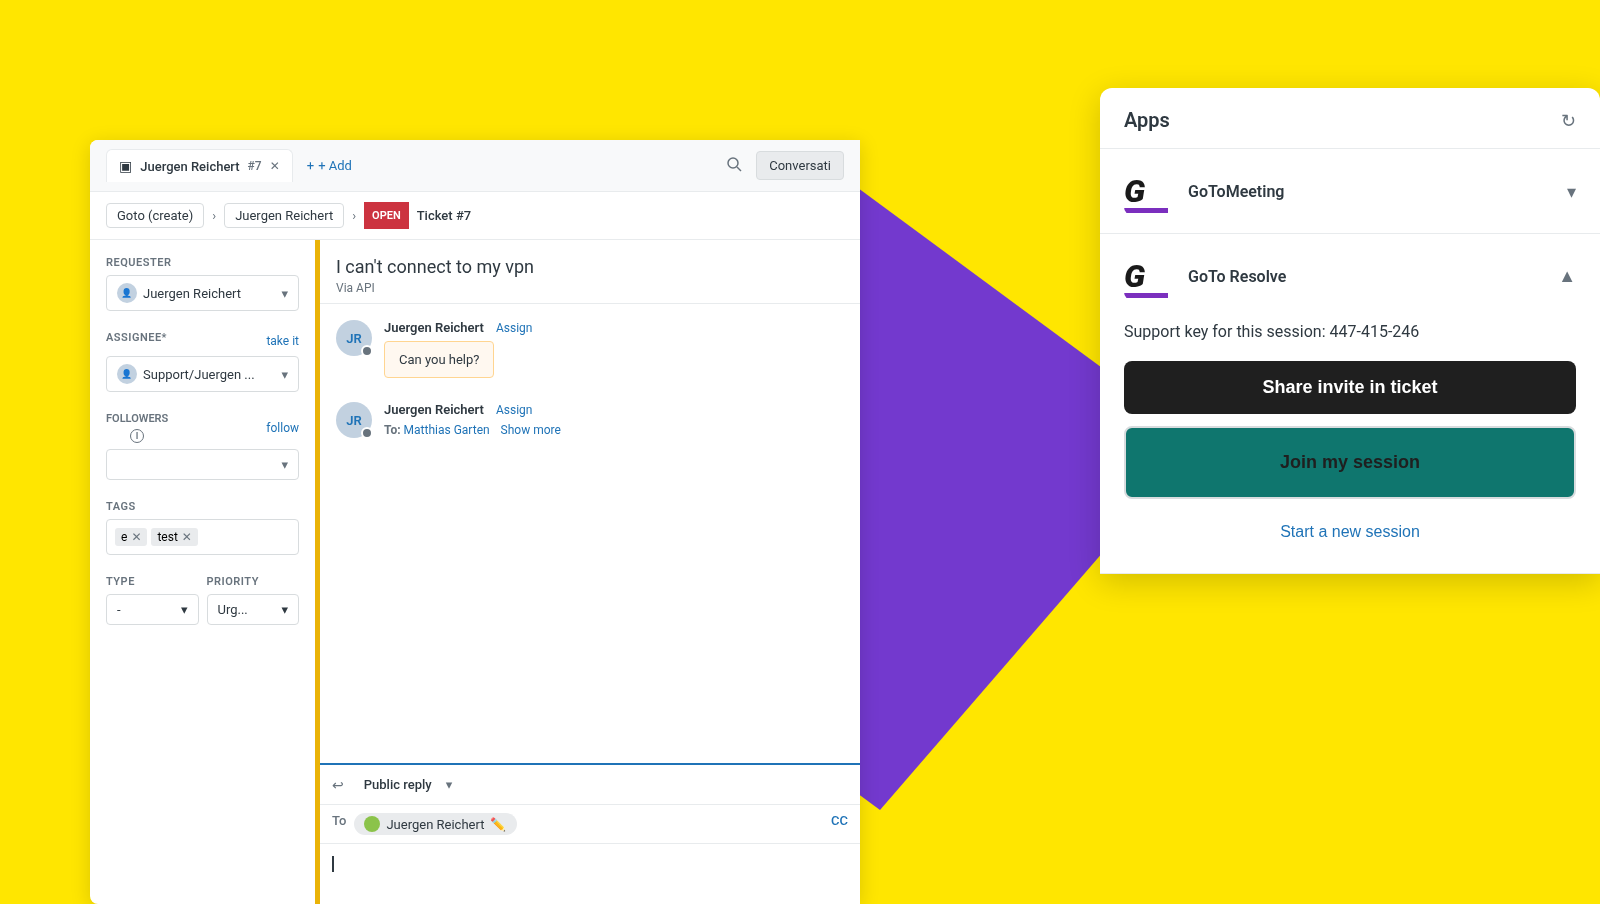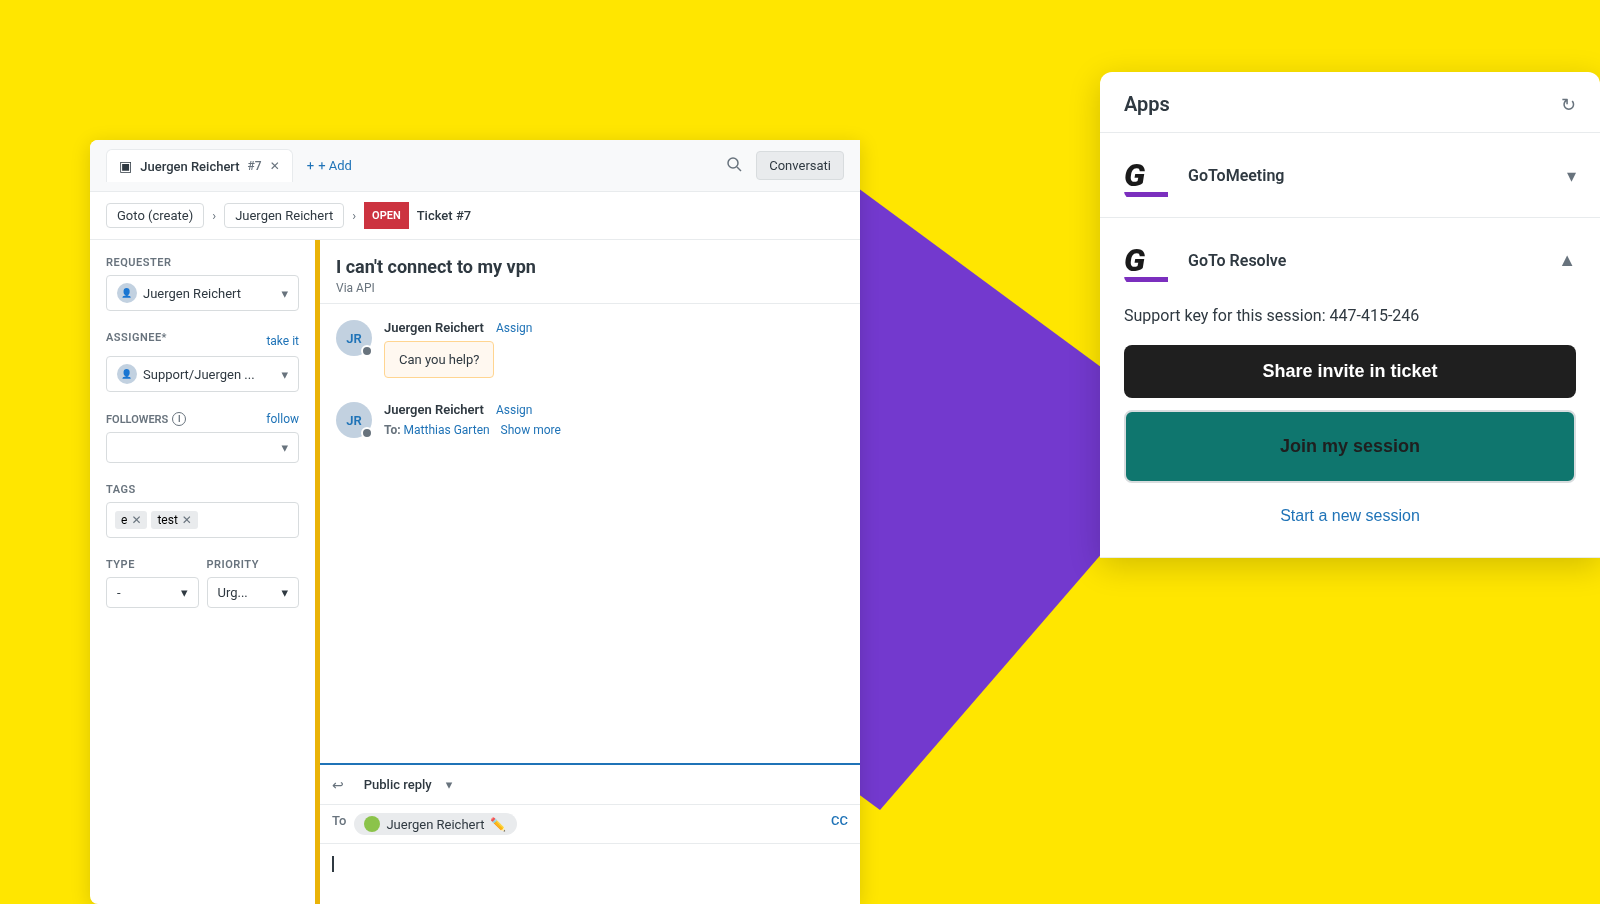--- a/index.html
+++ b/index.html
@@ -256,20 +256,21 @@
     }
 
     .followers-label {
       display: flex;
       align-items: center;
       gap: 4px;
       font-size: 11px;
       color: #68737d;
       font-weight: 600;
       text-transform: uppercase;
+      flex-direction: column;
     }
 
     .info-icon {
       width: 14px;
       height: 14px;
       border-radius: 50%;
       border: 1px solid #68737d;
       display: flex;
       align-items: center;
       justify-content: center;
@@ -285,21 +286,21 @@
       overflow: hidden;
     }
 
     .ticket-subject {
       padding: 16px 16px 8px;
       border-bottom: 1px solid #e8ebed;
     }
 
     .subject-title {
       font-size: 18px;
-      font-weight: 700;
+      font-weight: 400;
       color: #2f3941;
       margin-bottom: 4px;
     }
 
     .subject-via {
       font-size: 12px;
       color: #68737d;
     }
 
     .messages-area {
@@ -796,21 +797,21 @@
           <div class="reply-input">
             <span class="cursor-line"></span>
           </div>
         </div>
 
       </div>
     </div>
   </div>
 </div>
 
-<div class="apps-panel" style="top: 72px; right: 0px;">
+<div class="apps-panel" style="top: 88px; right: 0px;">
   <div class="apps-header">
     <span class="apps-title">Apps</span>
     <span class="refresh-btn">↻</span>
   </div>
 
   <div class="app-item">
     <div class="app-header-row">
       <div class="app-logo">
         <div class="goto-meeting-logo">
           <span class="g-letter">G</span>

